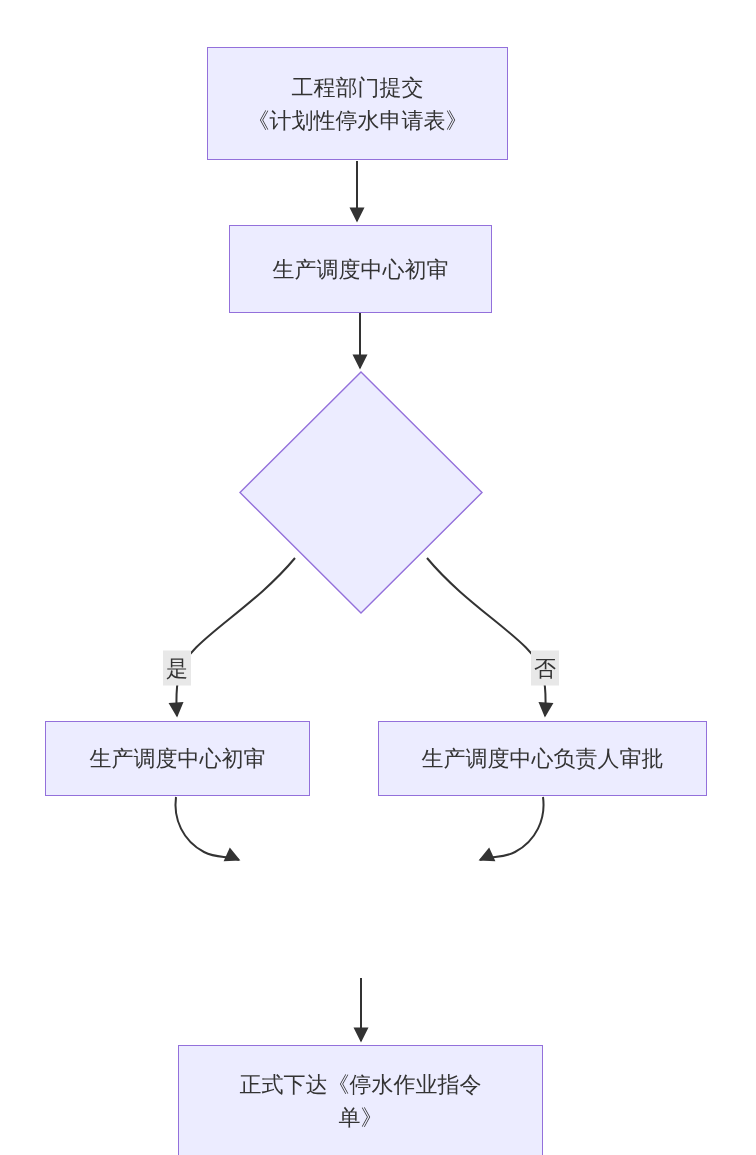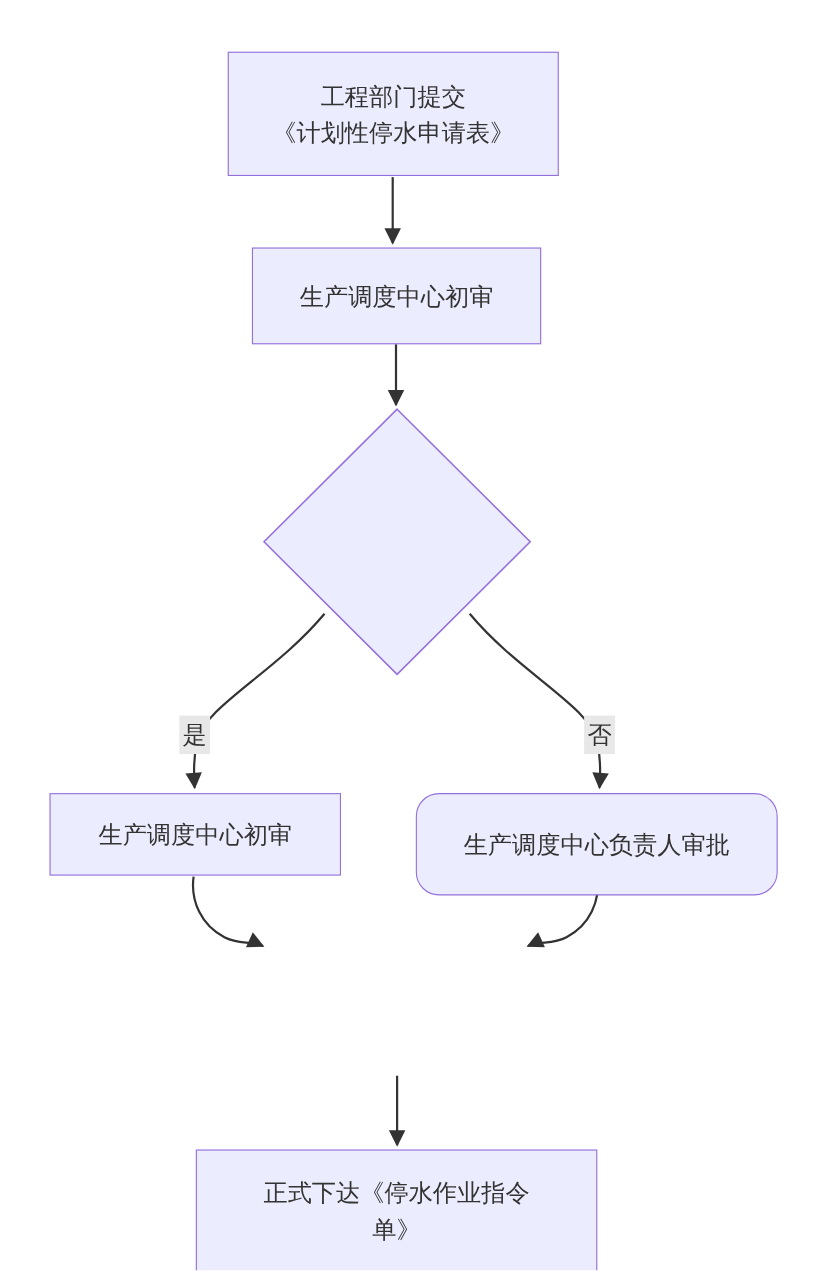--- a/index.html
+++ b/index.html
@@ -80,21 +80,21 @@
   </svg>
 
   <div class="node" style="left:207px;top:47px;width:301px;height:113px;">工程部门提交
 《计划性停水申请表》</div>
 
   <div class="node" style="left:229px;top:225px;width:263px;height:88px;">生产调度中心初审</div>
 
 
   <div class="node" style="left:45px;top:721px;width:265px;height:75px;">生产调度中心初审</div>
 
-  <div class="node" style="left:378px;top:721px;width:329px;height:93px;border-radius:21px;">生产调度中心负责人审批</div>
+  <div class="node" style="left:378px;top:721px;width:329px;height:75px;">生产调度中心负责人审批</div>
 
 
   <div class="node" style="left:178px;top:1045px;width:365px;height:112px;">正式下达《停水作业指令
 单》</div>
 
   <div class="edge-label" style="left:177px;top:668px;">是</div>
 
   <div class="edge-label" style="left:545px;top:668px;">否</div>
 
 </div>

